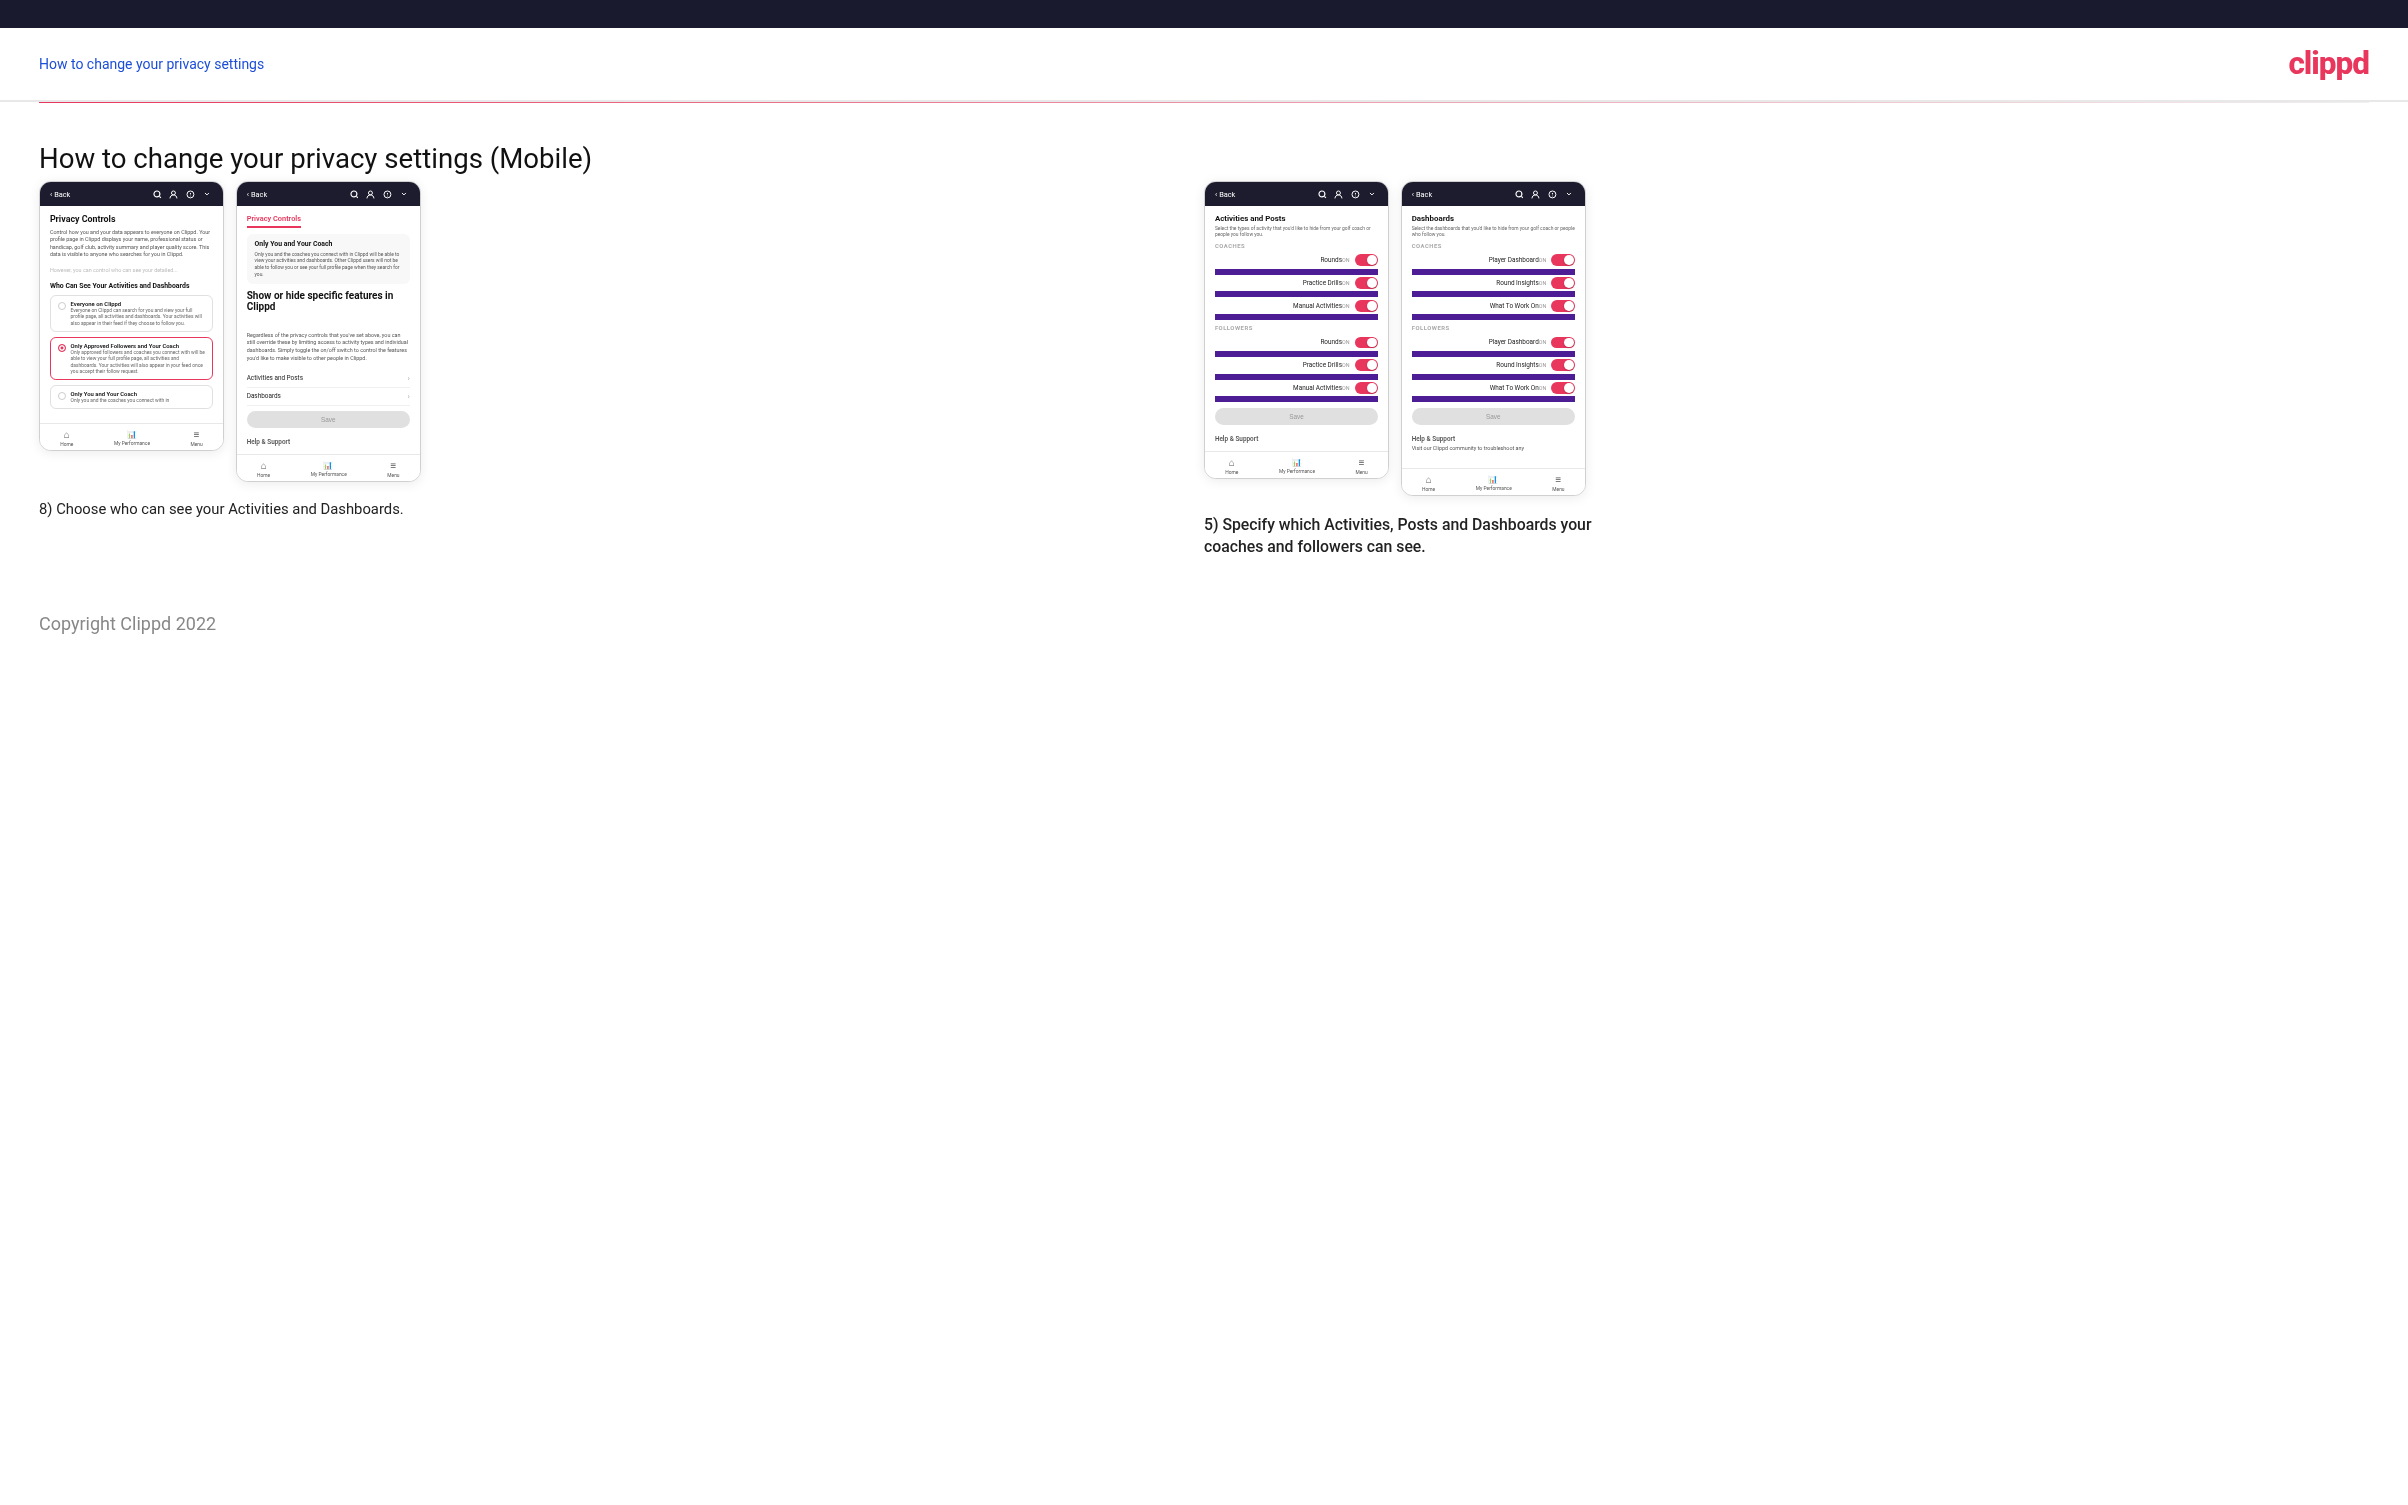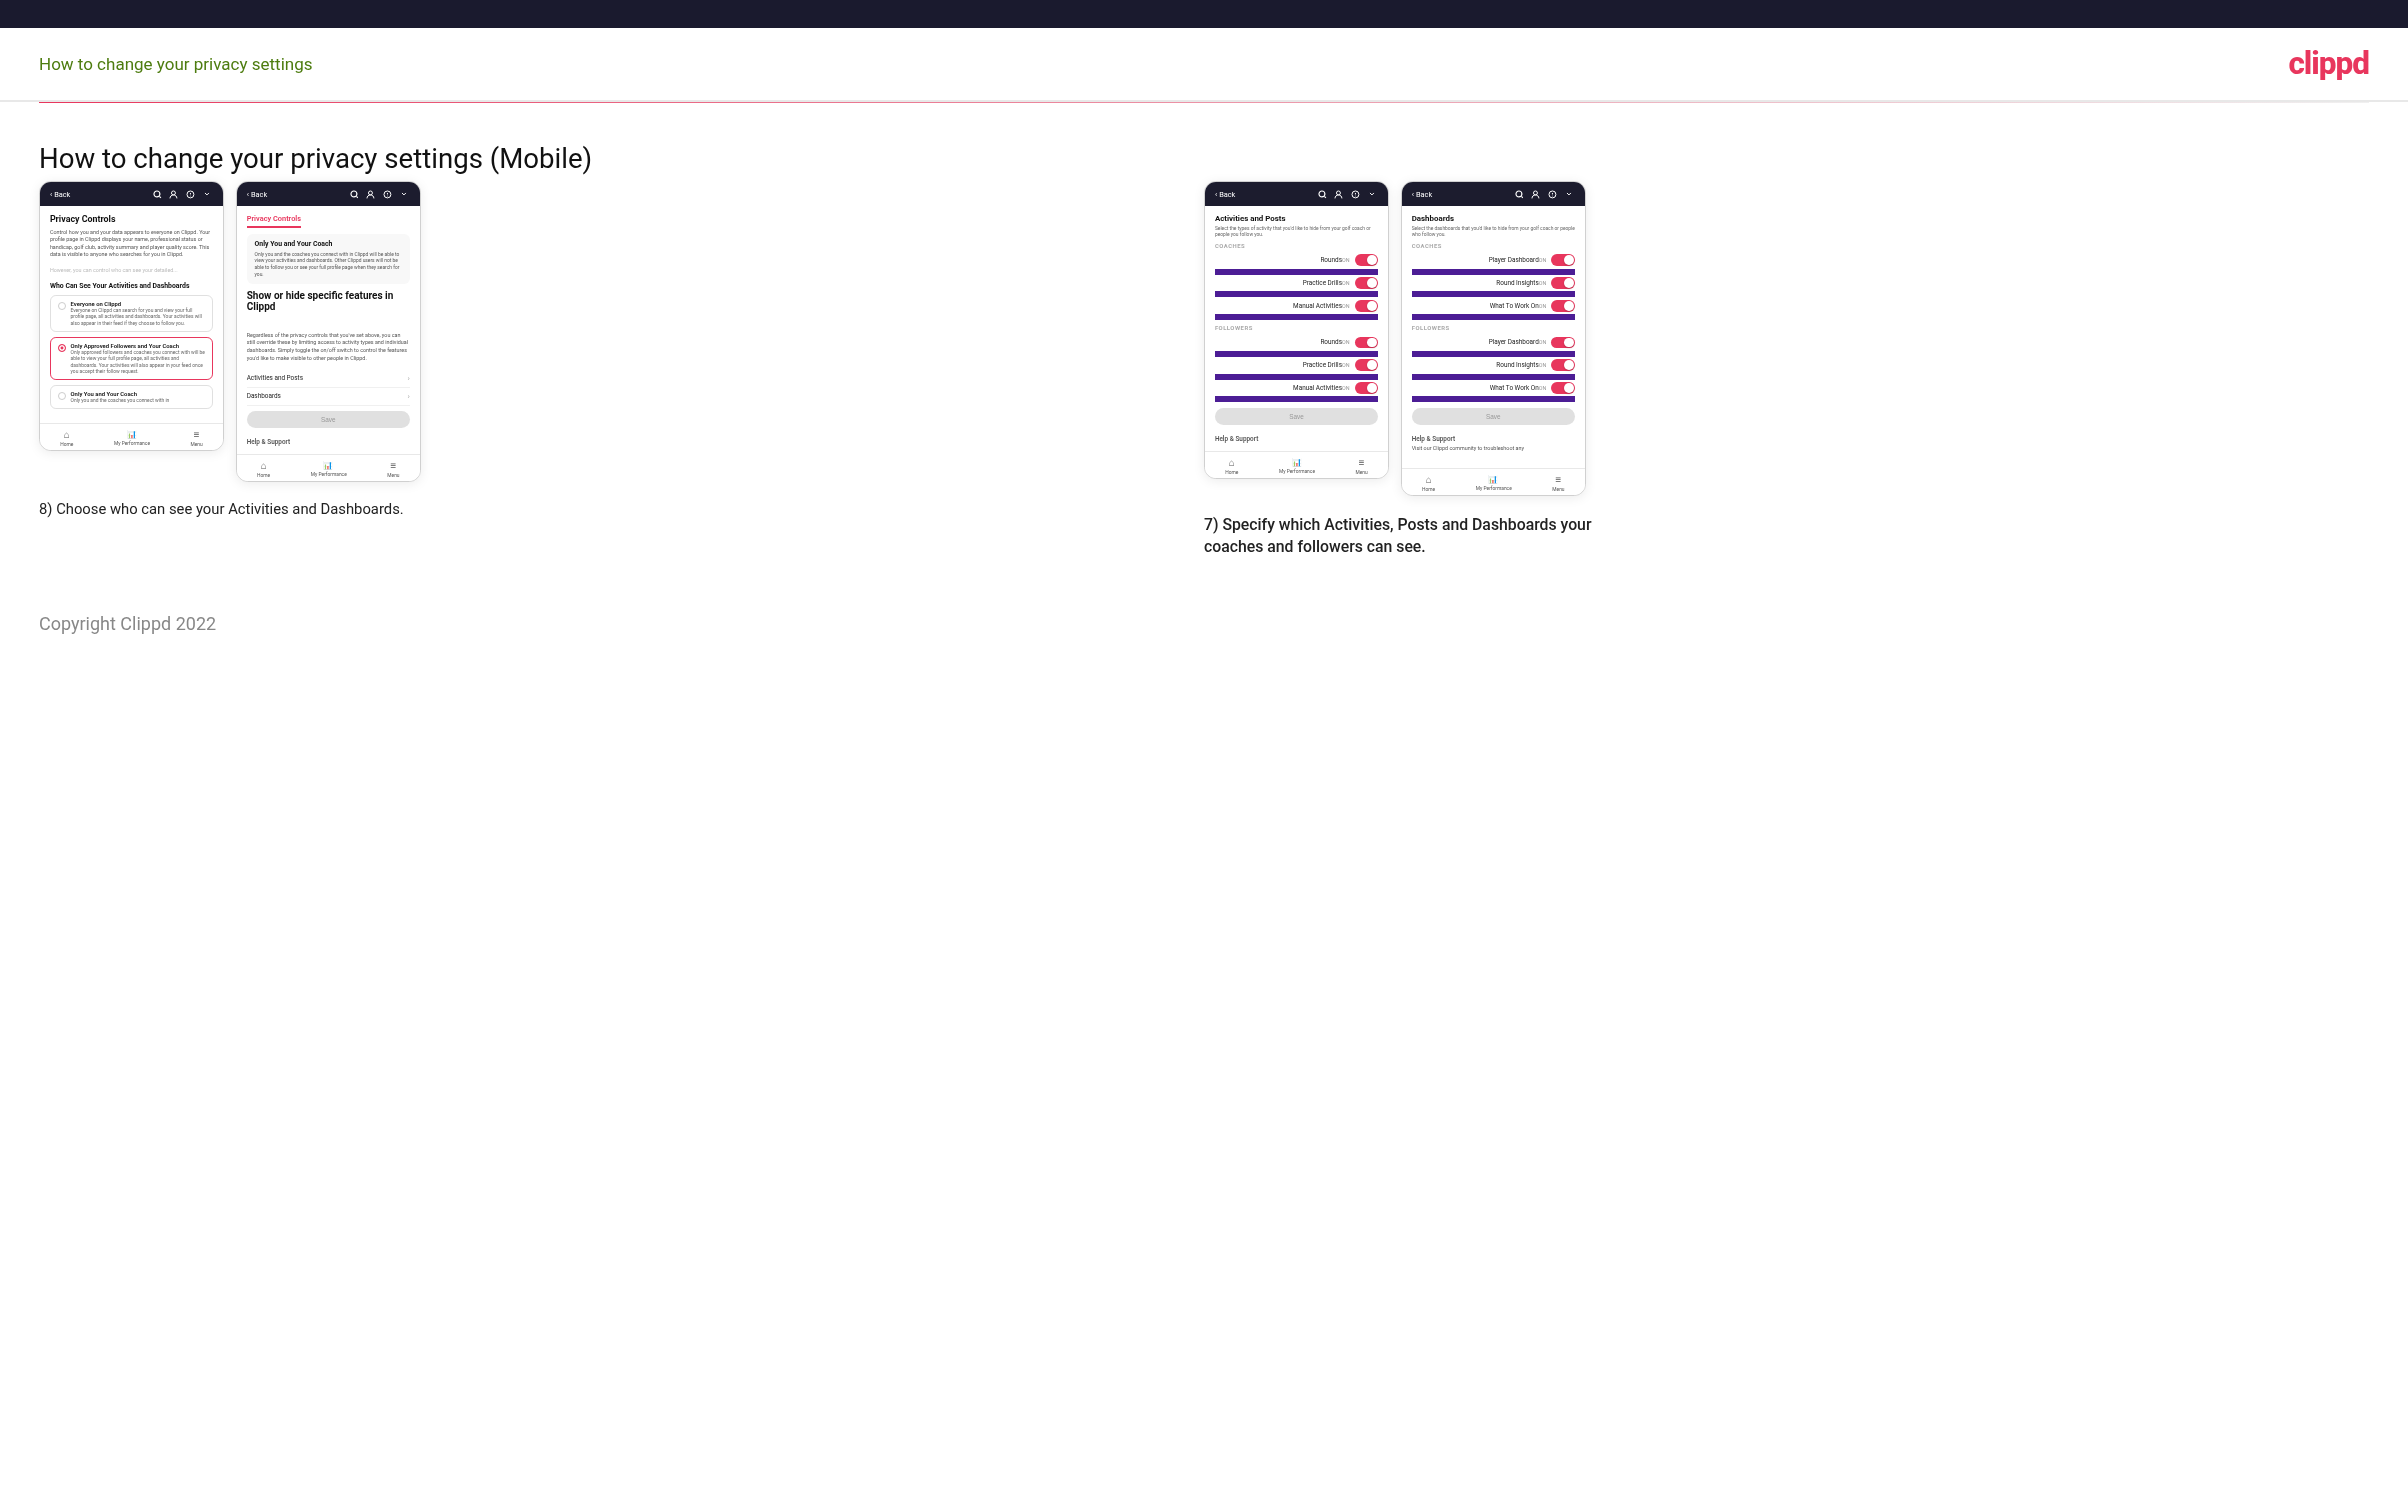--- a/index.html
+++ b/index.html
@@ -18,22 +18,22 @@
 
     
     .header {
       display: flex;
       align-items: center;
       justify-content: space-between;
       padding: 17.7px 39px;
       border-bottom: 2px solid #e8e8e8;
     }
     .header-title {
-      font-size: 17px;
-      color: #4d7c0f;
+      font-size: 14px;
+      color: #1d4ed8;
     }
     .logo {
       font-size: 31.5px;
       font-weight: 800;
       color: #e8365d;
       letter-spacing: -1px;
     }
 
     
     .main {
@@ -767,21 +767,21 @@
               <div class="phone-tab-item">
                 <span class="phone-tab-icon">≡</span>
                 <span class="phone-tab-label">Menu</span>
               </div>
             </div>
           </div>
 
         </div>
 
         <div class="caption" style="text-align:left; max-width: 433px; margin-top: 17.7px; font-size: 15.8px; font-weight: 500;">
-          <span>7) Specify which Activities, Posts and Dashboards your  coaches and followers can see.</span>
+          <span>5) Specify which Activities, Posts and Dashboards your  coaches and followers can see.</span>
         </div>
       </div>
     </div>
 
   </div>
 </div>
 
 <div class="footer">
   <span>Copyright Clippd 2022</span>
 </div>

